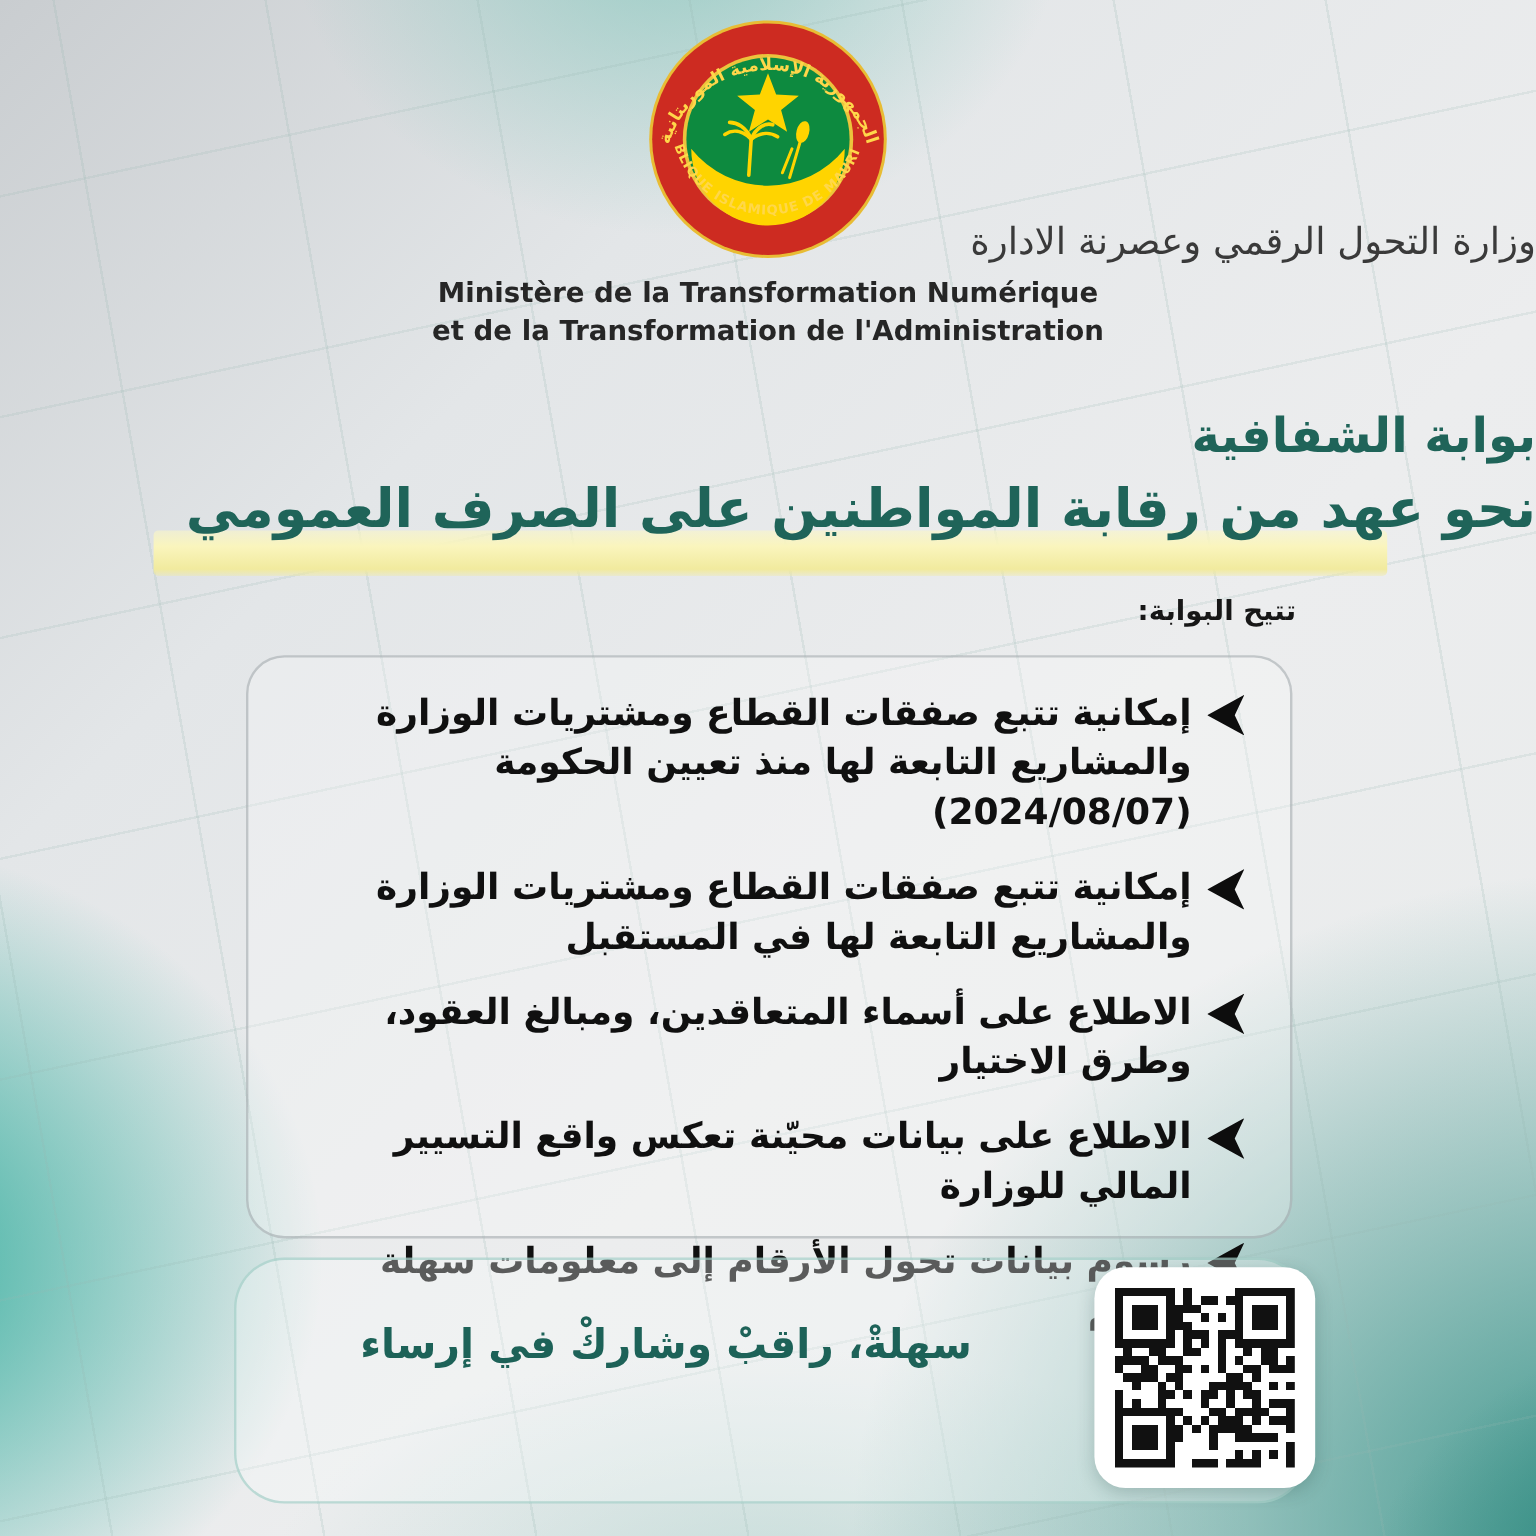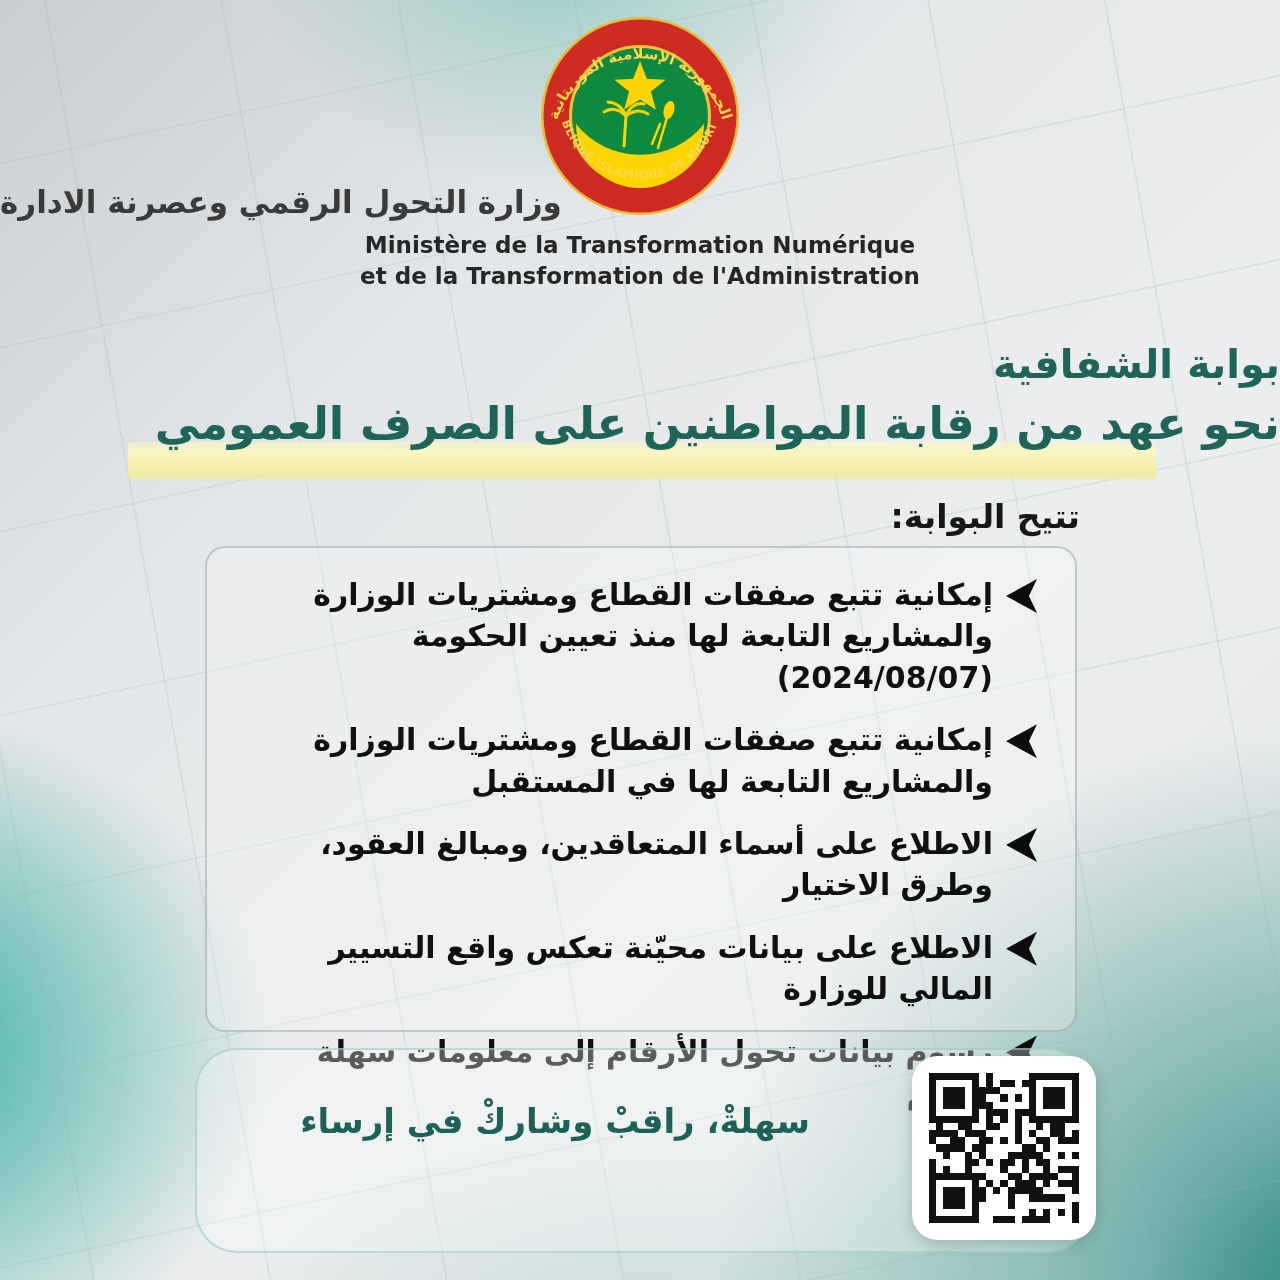--- a/index.html
+++ b/index.html
@@ -15,47 +15,47 @@
       linear-gradient(135deg, #c9cdd0 0%, #e3e6e8 28%, #ecedee 60%, #e8ebeb 100%);
   }
   .grid-overlay{
     position:absolute; inset:-220px; pointer-events:none;
     background:
       repeating-linear-gradient(80deg, rgba(150,182,176,0) 0 172px, rgba(150,182,176,0.20) 172px 174px),
       repeating-linear-gradient(-12deg, rgba(150,182,176,0) 0 178px, rgba(150,182,176,0.18) 178px 180px);
   }
   .seal{position:absolute; left:540px; top:16px; width:200px; height:200px;}
   .ministry-ar{
-    position:absolute; top:184px; left:0; width:100%; text-align:left; direction:rtl;
-    font-size:31px; font-weight:bold; color:#3a3a3a; letter-spacing:0;
+    position:absolute; top:184px; left:0; width:100%; text-align:right; direction:rtl;
+    font-size:31px; font-weight:normal; color:#3a3a3a; letter-spacing:0;
   }
   .ministry-fr{
     position:absolute; top:230px; left:0; width:100%; text-align:center;
     font-size:23px; font-weight:bold; color:#262626; line-height:31px;
   }
   .portal-title{
     position:absolute; top:341px; left:0; width:100%; text-align:right; direction:rtl;
     font-size:40px; font-weight:bold; color:#1f6459;
   }
   .slogan-highlight{
     position:absolute; left:128px; top:442px; width:1028px; height:38px;
     background:linear-gradient(180deg, rgba(252,248,198,0.55) 0%, #faf5bd 35%, #f1ea9e 85%, rgba(241,234,158,0.35) 100%);
     border-radius:4px;
   }
   .slogan{
     position:absolute; top:397px; left:0; width:100%; direction:rtl;
     font-size:45px; font-weight:bold; color:#1f6459; white-space:nowrap;
   }
   .list-intro{
     position:absolute; top:497px; right:200px; direction:rtl;
-    font-size:33px; font-weight:bold; color:#171717;
+    font-size:23px; font-weight:bold; color:#171717;
   }
   .features-card{
     position:absolute; left:205px; top:546px; width:872px; height:486px; box-sizing:border-box;
-    border:2px solid rgba(148,156,160,0.5); border-radius:20px;
+    border:2px solid rgba(148,156,160,0.5); border-radius:32px;
     background:rgba(252,253,253,0.28);
     padding:26px 38px 12px 44px; direction:rtl;
   }
   .feature{
     display:flex; align-items:flex-start; direction:rtl;
     margin-bottom:21px; color:#101010; font-size:30px; font-weight:bold; line-height:1.38;
   }
   .arrow-icon{
     flex:0 0 auto; width:31px; height:34px; margin-left:13px; margin-top:5px;
     background:#0d0d0d;

